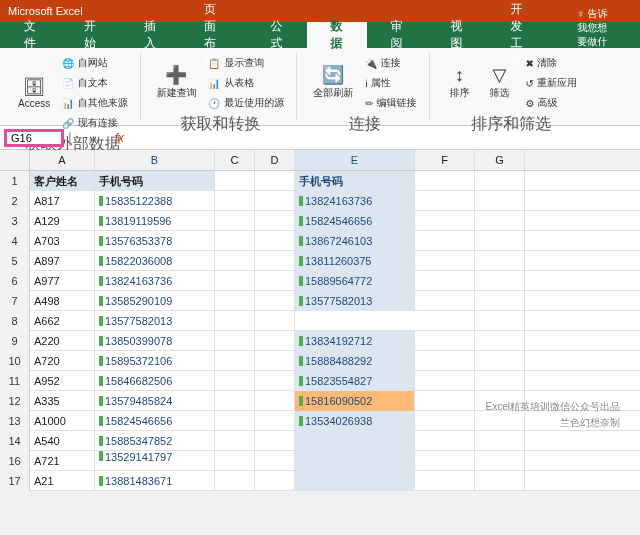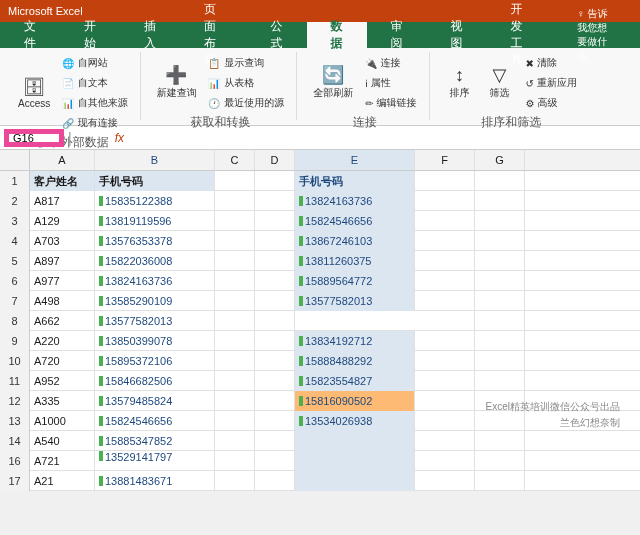--- a/index.html
+++ b/index.html
@@ -54,21 +54,21 @@
       display: flex;
       flex-direction: column;
       align-items: center;
       border-right: 1px solid #ddd;
       padding: 2px 8px;
       height: 68px;
       min-width: 60px;
     }
     .ribbon-group:last-child { border-right: none; }
     .ribbon-group-label {
-      font-size: 12px;
+      font-size: 16px;
       color: #555;
       margin-top: auto;
       padding-top: 2px;
       text-align: center;
     }
     .ribbon-buttons {
       display: flex;
       gap: 4px;
       align-items: center;
       flex-wrap: wrap;
@@ -111,21 +111,21 @@
       display: flex;
       align-items: center;
       background: white;
       border-bottom: 1px solid #ccc;
       height: 24px;
       padding: 0 4px;
       gap: 4px;
     }
     .cell-ref {
       width: 60px;
-      border: 5px solid #ec4899;
+      border: 3px solid #ec4899;
       font-size: 11px;
       padding: 1px 4px;
       height: 18px;
     }
     .formula-divider {
       color: #999;
       font-size: 14px;
     }
     .formula-fx {
       color: #c2410c;

